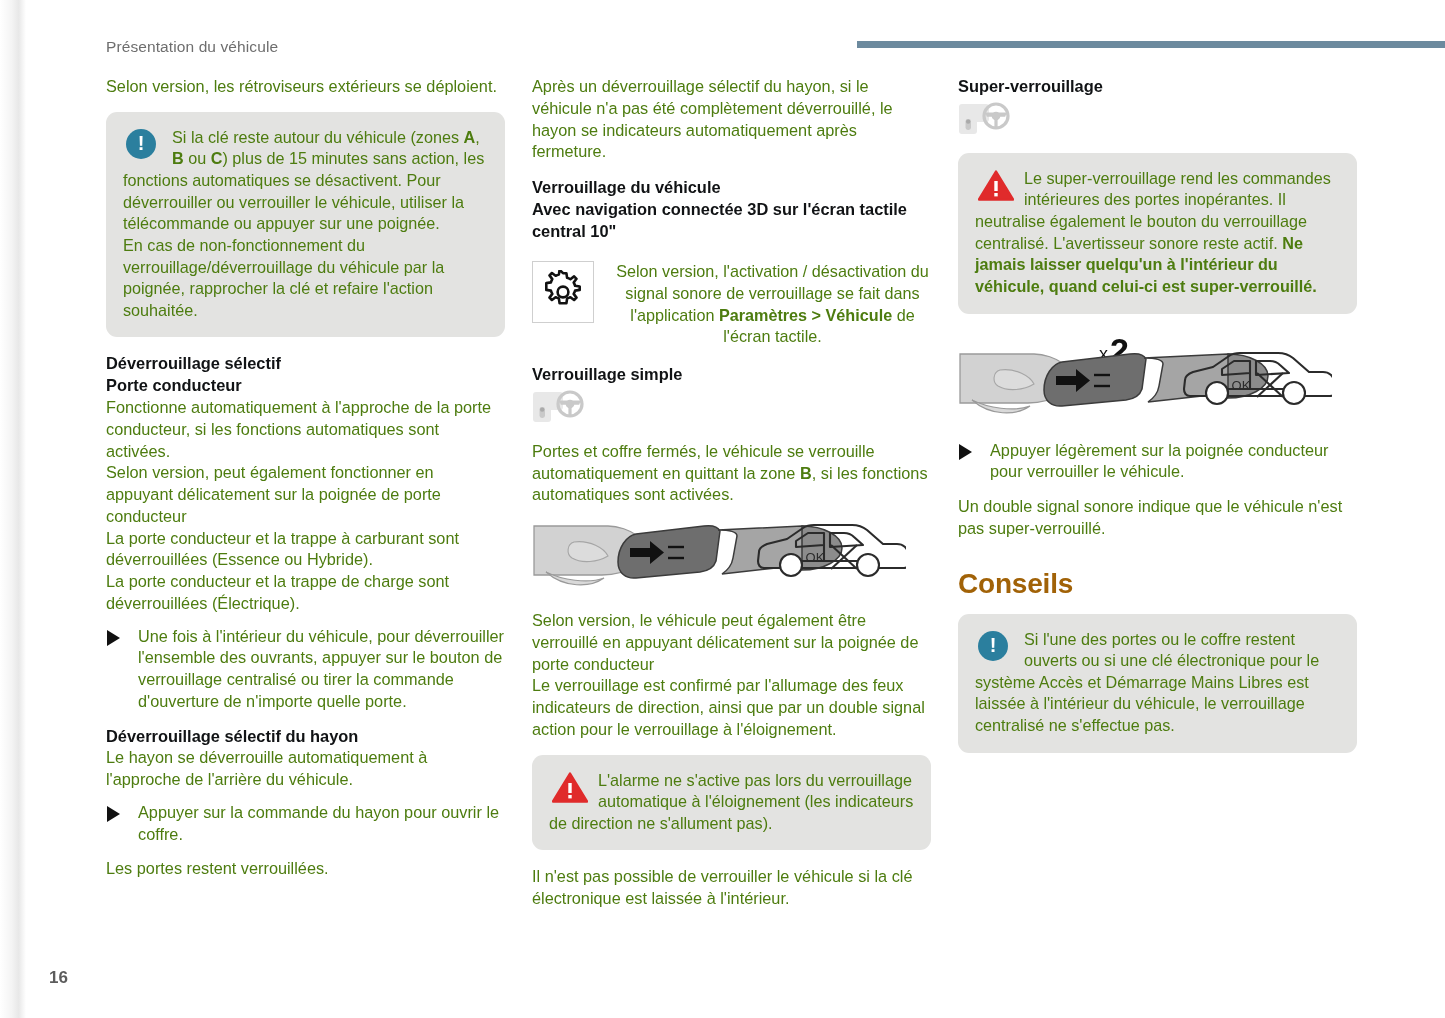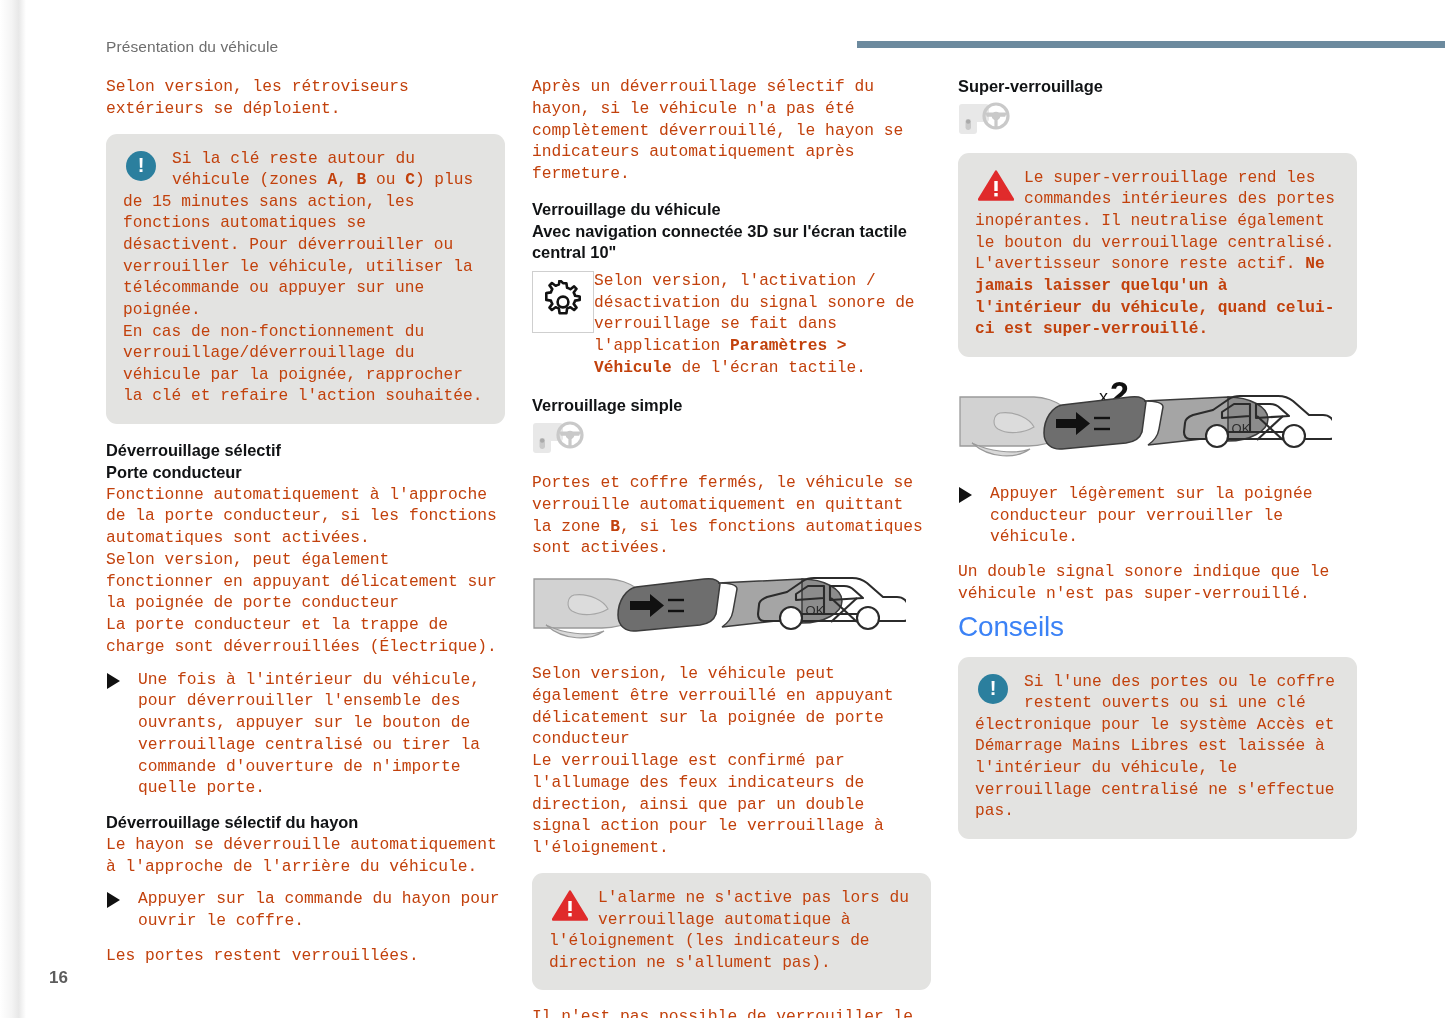--- a/index.html
+++ b/index.html
@@ -47,31 +47,31 @@
 
   .columns {
     position: absolute;
     left: 106px; top: 76px;
     width: 1300px;
     display: flex;
     gap: 27px;
   }
   .col { width: 399px; }
 
-  p, li { font-size: 16.3px; line-height: 1.335; color: #c2410c; font-family: Liberation Mono, monospace; }
+  p, li { font-size: 16.3px; line-height: 1.335; color: #4d7c0f; }
   .body-text { margin-bottom: 14px; }
   .tight { margin-bottom: 0; }
   h2.section {
     font-size: 16.4px; font-weight: bold; color: #111315;
     line-height: 1.33;
   }
   h1.bigtitle {
-    font-size: 28px; font-weight: normal; color: #3b82f6;
+    font-size: 28px; font-weight: bold; color: #a16207;
     letter-spacing: -0.2px;
-    margin-top: 6px; margin-bottom: 14px;
+    margin-top: 28px; margin-bottom: 14px;
   }
   b, strong { font-weight: bold; }
 
   
   .callout {
     background: #e3e3e1;
     border-radius: 11px;
     padding: 15px 17px 16px 17px;
     margin: 6px 0 16px 0;
     position: relative;
@@ -105,21 +105,21 @@
   ul.arrow li:last-child { margin-bottom: 0; }
   .tri {
     position: absolute; left: 1px; top: 4px;
     width: 0; height: 0;
     border-top: 8px solid transparent;
     border-bottom: 8px solid transparent;
     border-left: 13px solid #111;
   }
 
   
-  .gearnote { display: flex; gap: 0; margin: 7px 0 16px 0; }
+  .gearnote { display: flex; gap: 20px; margin: 19px 0 16px 0; text-align: center; }
   .gearbox {
     width: 62px; height: 62px; min-width: 62px;
     border: 1.6px solid #cfcfcf;
     display: flex; align-items: center; justify-content: center;
     background: #fff;
   }
   .gearnote p { font-size: 16.2px; }
 
   .wheel-icon { margin: 3px 0 12px 0; }
 
@@ -150,20 +150,21 @@
             </div>
         </div>
         <p><span>Si la clé reste autour du véhicule (zones </span><b>A</b><span>, </span><b>B</b><span> ou </span><b>C</b><span>) plus de 15 minutes sans action, les fonctions automatiques se désactivent. Pour déverrouiller ou verrouiller le véhicule, utiliser la télécommande ou appuyer sur une poignée.</span></p>
         <p>En cas de non-fonctionnement du verrouillage/déverrouillage du véhicule par la poignée, rapprocher la clé et refaire l'action souhaitée.</p>
       </div>
 
       <h2 class="section">Déverrouillage sélectif</h2>
       <h2 class="section">Porte conducteur</h2>
       <p class="tight">Fonctionne automatiquement à l'approche de la porte conducteur, si les fonctions automatiques sont activées.</p>
       <p class="tight">Selon version, peut également fonctionner en appuyant délicatement sur la poignée de porte conducteur</p>
+      <p class="tight">La porte conducteur et la trappe à carburant sont déverrouillées (Essence ou Hybride).</p>
       <p class="tight">La porte conducteur et la trappe de charge sont déverrouillées (Électrique).</p>
 
       <ul class="arrow">
         <li>
           <span class="tri"></span>
           <span>Une fois à l'intérieur du véhicule, pour déverrouiller l'ensemble des ouvrants, appuyer sur le bouton de verrouillage centralisé ou tirer la commande d'ouverture de n'importe quelle porte.</span>
         </li>
       </ul>
 
       <h2 class="section">Déverrouillage sélectif du hayon</h2>

